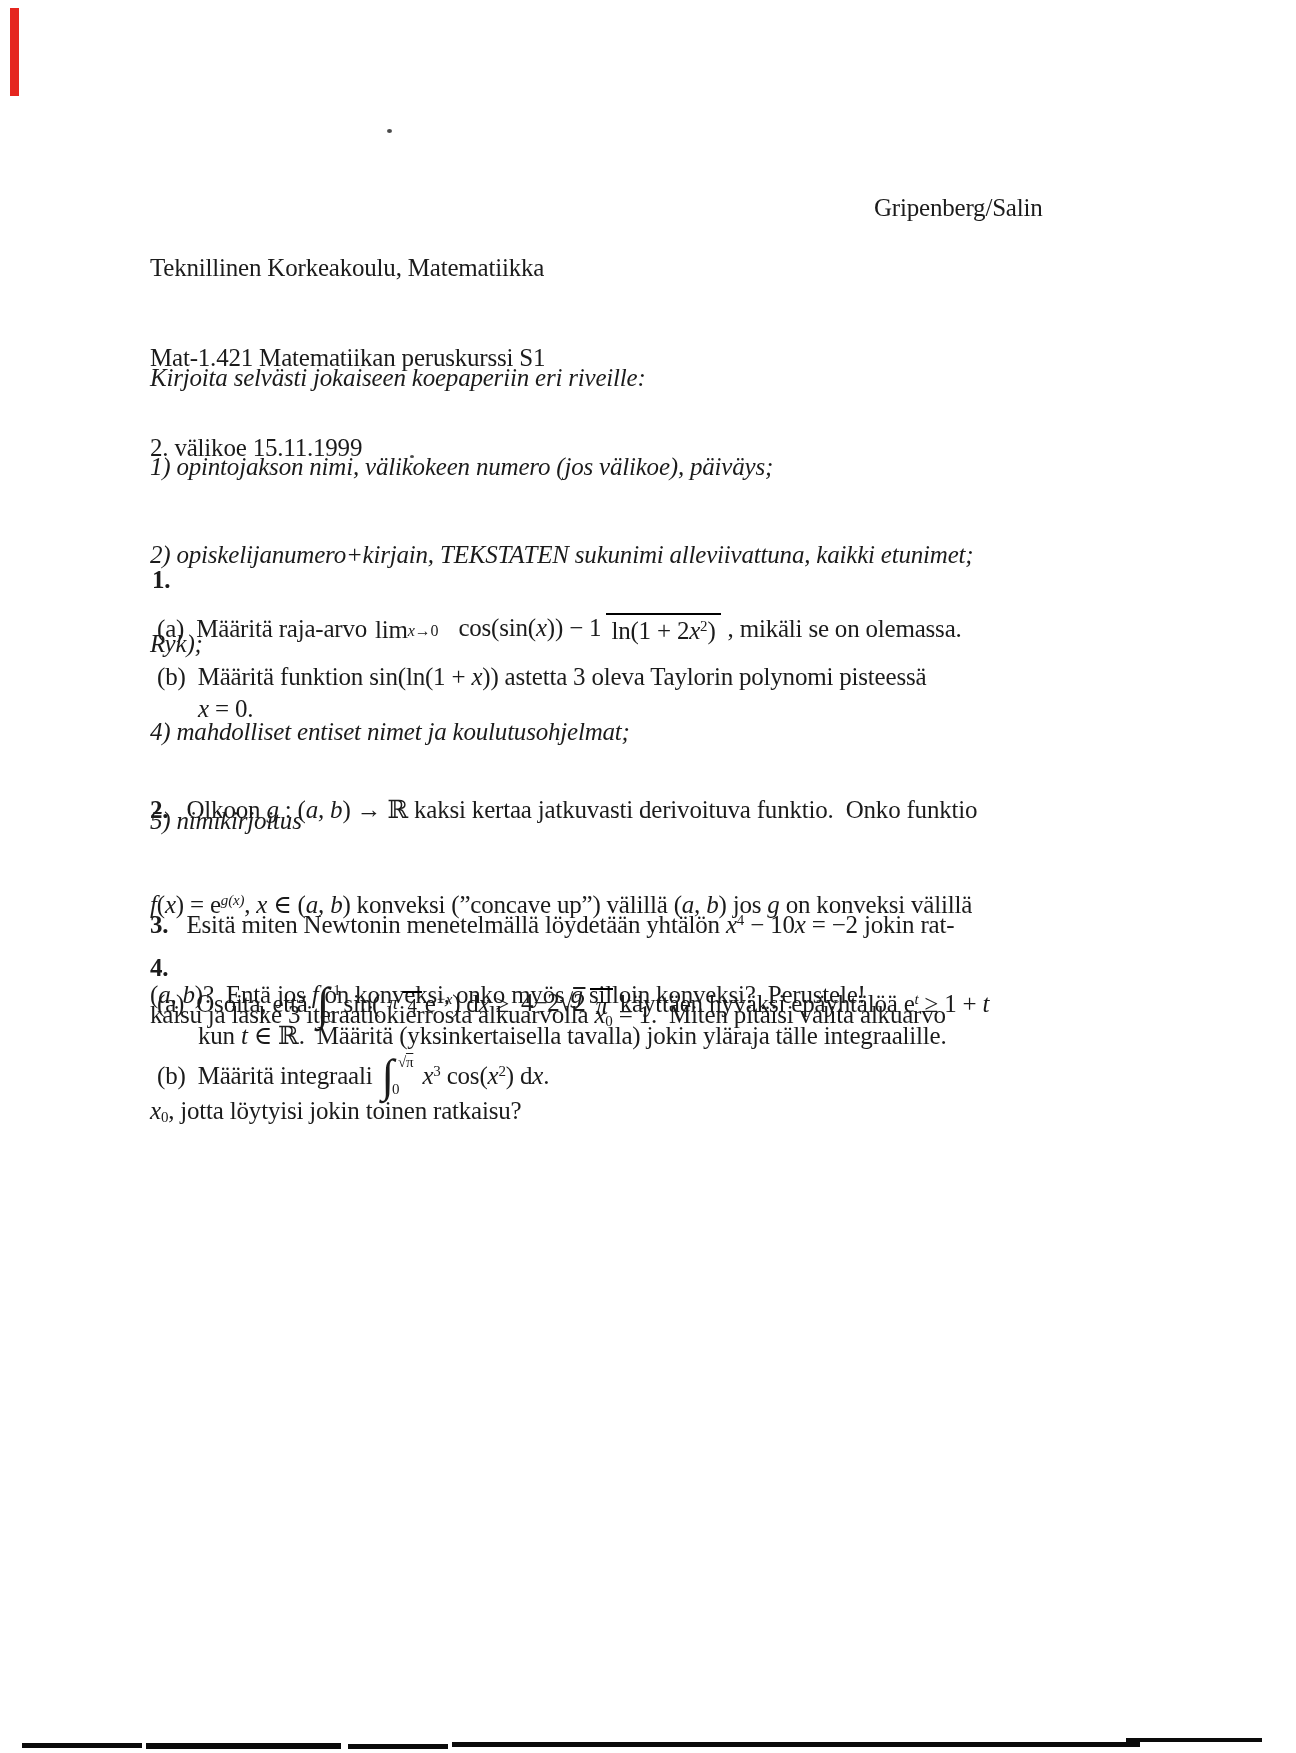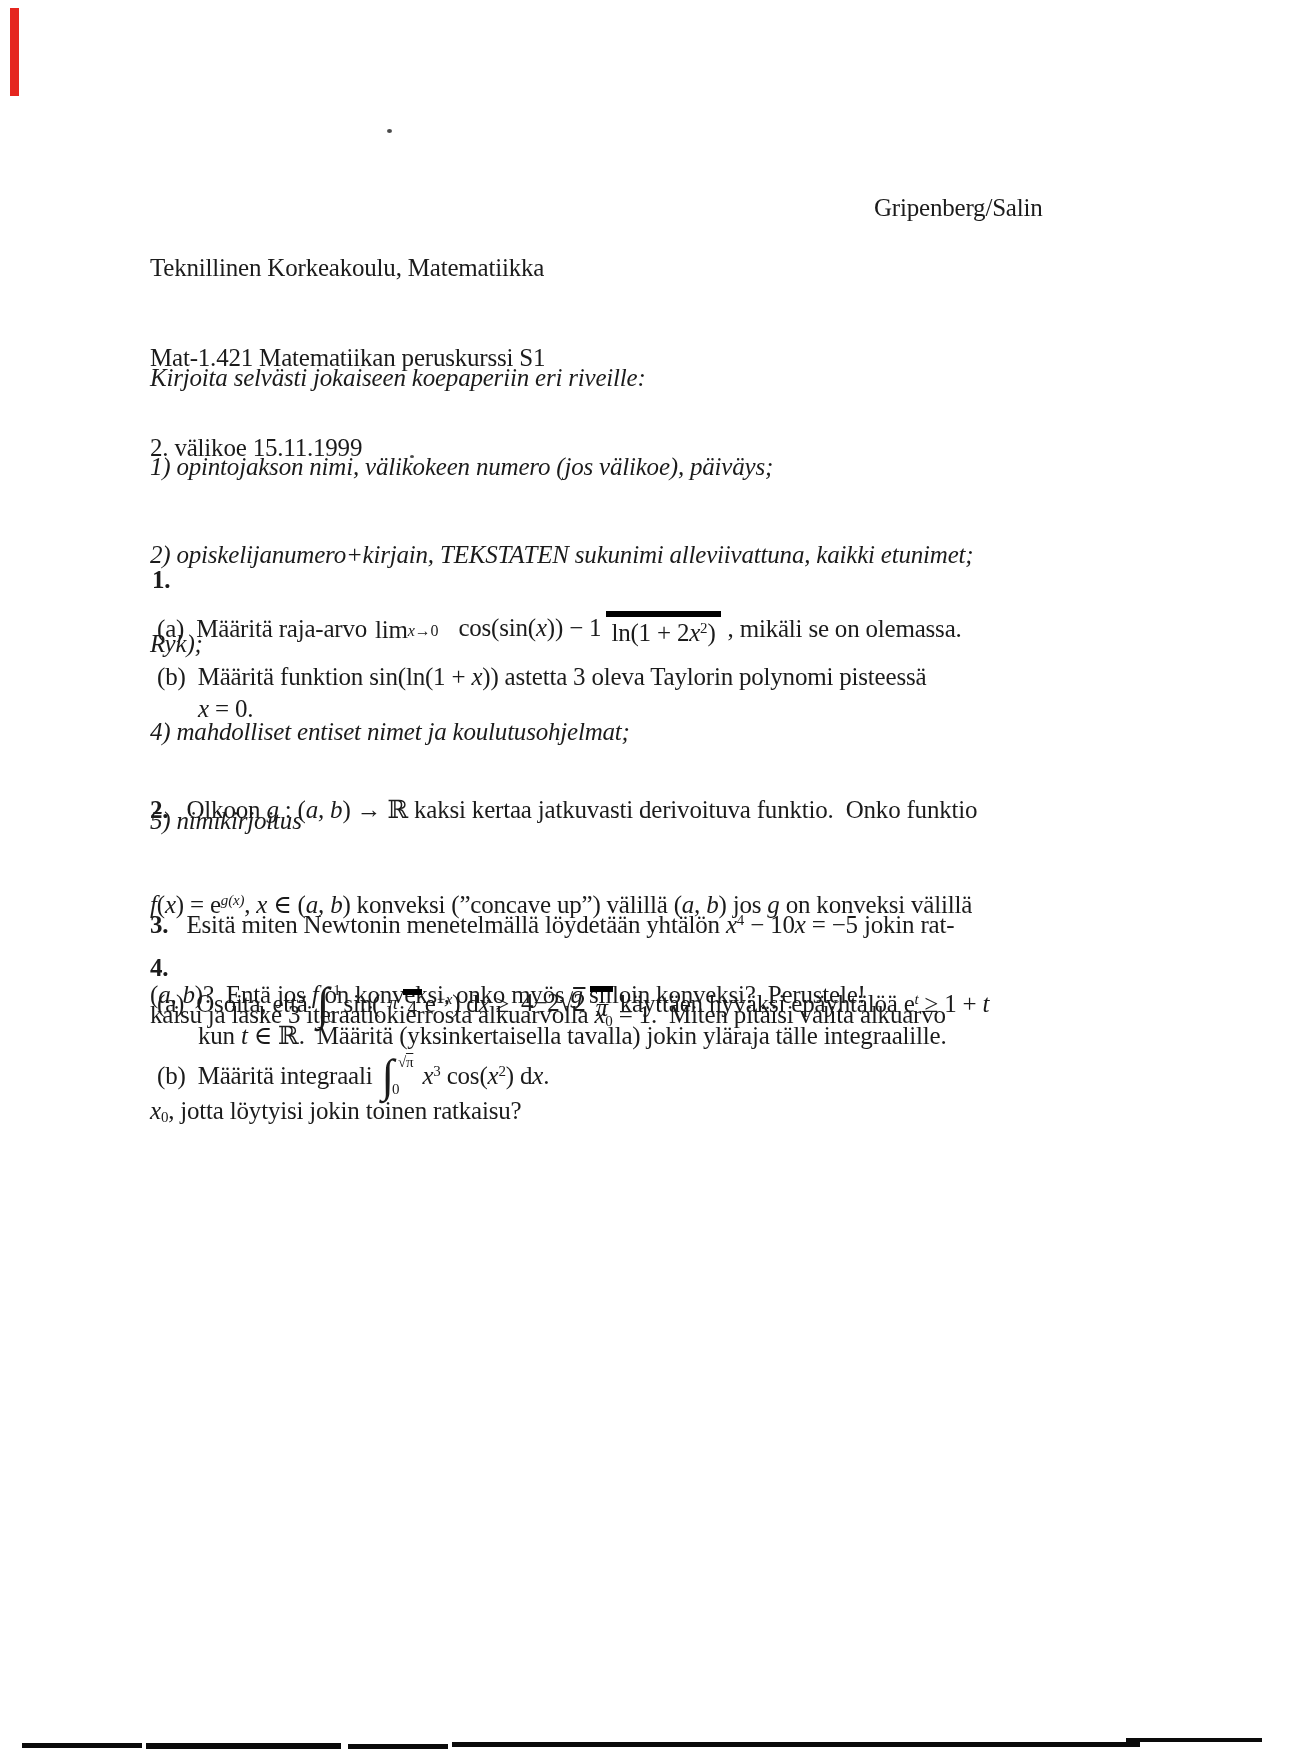--- a/index.html
+++ b/index.html
@@ -44,21 +44,21 @@
   .seg-sup{font-size:60%;vertical-align:0.52em;font-style:italic;}
   .seg-supr{font-size:60%;vertical-align:0.52em;}
   .seg-subr{font-size:60%;vertical-align:-0.22em;}
   .seg-ol{text-decoration:overline;}
 
   .limwrap{display:inline-flex;flex-direction:row;align-items:center;line-height:1;margin:0 8px 0 2px;vertical-align:middle;}
   .limsub{font-size:64%;margin-top:3px;white-space:pre;}
 
   .frac{display:inline-flex;align-items:center;vertical-align:middle;line-height:1.15;margin:0 7px;}
   .fnum{padding:0 5px 2px;white-space:pre;}
-  .fden{border-top:6px solid #000000;padding:2px 5px 0;white-space:pre;}
+  .fden{border-top:2px solid #000000;padding:2px 5px 0;white-space:pre;}
   .frac.small{font-size:76%;margin:0 3px;}
 
   .ints{display:inline-flex;align-items:center;margin:0 3px;vertical-align:middle;}
   .int-glyph{font-size:46px;line-height:1;font-style:normal;}
   .int-bounds{display:inline-flex;flex-direction:column;justify-content:space-between;height:42px;font-size:15px;line-height:1;margin-left:1px;}
   .ib-top{align-self:flex-start;margin-left:3px;white-space:pre;}
   .ib-bot{align-self:flex-start;margin-left:-3px;white-space:pre;}
 
   
   .red-strip{left:10px;top:8px;width:9px;height:88px;background:#e5261f;}
@@ -100,21 +100,21 @@
   <div class="mline p1b1"><span>(b)</span><span><span>  Määritä funktion sin(ln(1 + </span><span class="seg-i">x</span><span>)) astetta 3 oleva Taylorin polynomi pisteessä</span></span></div>
   <div class="mline p1b2"><span class="seg-i">x</span><span> = 0.</span></div>
 
   <div class="mline p2">
     <div><span class="seg-b">2.</span><span>   Olkoon </span><span class="seg-i">g</span><span> : (</span><span class="seg-i">a, b</span><span>) → ℝ kaksi kertaa jatkuvasti derivoituva funktio.  Onko funktio</span></div>
     <div><span class="seg-i">f</span><span>(</span><span class="seg-i">x</span><span>) = e</span><span class="seg-sup">g(x)</span><span>, </span><span class="seg-i">x</span><span> ∈ (</span><span class="seg-i">a, b</span><span>) konveksi (”concave up”) välillä (</span><span class="seg-i">a, b</span><span>) jos </span><span class="seg-i">g</span><span> on konveksi välillä</span></div>
     <div><span>(</span><span class="seg-i">a, b</span><span>)?  Entä jos </span><span class="seg-i">f</span><span> on konveksi, onko myös </span><span class="seg-i">g</span><span> silloin konveksi?  Perustele!</span></div>
   </div>
 
   <div class="mline p3">
-    <div><span class="seg-b">3.</span><span>   Esitä miten Newtonin menetelmällä löydetään yhtälön </span><span class="seg-i">x</span><span class="seg-supr">4</span><span> − 10</span><span class="seg-i">x</span><span> = −5 jokin rat-</span></div>
+    <div><span class="seg-b">3.</span><span>   Esitä miten Newtonin menetelmällä löydetään yhtälön </span><span class="seg-i">x</span><span class="seg-supr">4</span><span> − 10</span><span class="seg-i">x</span><span> = −2 jokin rat-</span></div>
     <div><span>kaisu ja laske 3 iteraatiokierrosta alkuarvolla </span><span class="seg-i">x</span><span class="seg-subr">0</span><span> = 1.  Miten pitäisi valita alkuarvo</span></div>
     <div><span class="seg-i">x</span><span class="seg-subr">0</span><span>, jotta löytyisi jokin toinen ratkaisu?</span></div>
   </div>
 
   <div class="mline p4num bold">4.</div>
 
   <div class="flexrow p4a1">
     <span>(a)</span><span><span>  Osoita, että </span></span><span class="ints"><span class="int-glyph">∫</span><span class="int-bounds"><span class="ib-top"><span>1</span></span><span class="ib-bot"><span>0</span></span></span></span><span><span>sin(</span></span><span class="frac small"><span class="fnum"><span class="seg-i">π</span></span><span class="fden"><span>4</span></span></span><span><span>e</span><span class="seg-sup">−x</span><span>) d</span><span class="seg-i">x</span><span> ≥</span></span><span class="frac"><span class="fnum"><span>4−2√</span><span class="seg-ol">2</span></span><span class="fden"><span class="seg-i">π</span></span></span><span><span>käyttäen hyväksi epäyhtälöä e</span><span class="seg-sup">t</span><span> ≥ 1 + </span><span class="seg-i">t</span></span>
   </div>
   <div class="mline p4a2"><span>kun </span><span class="seg-i">t</span><span> ∈ ℝ.  Määritä (yksinkertaisella tavalla) jokin yläraja tälle integraalille.</span></div>

